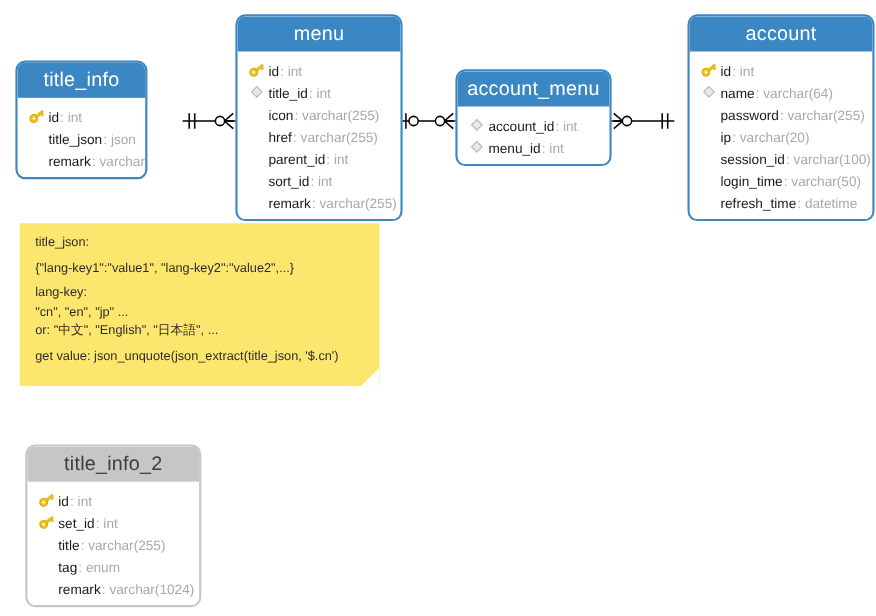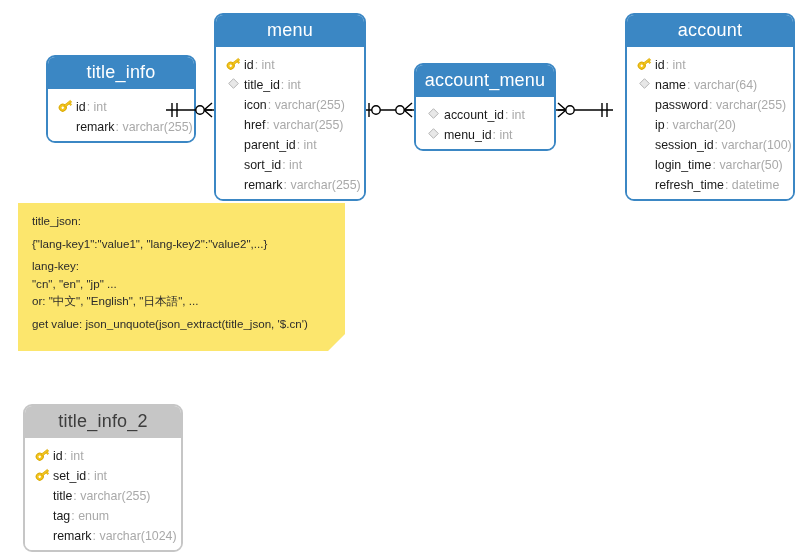--- a/index.html
+++ b/index.html
@@ -81,36 +81,41 @@
 
   
   .conn{position:absolute;}
   .conn svg{display:block;overflow:visible;}
 </style>
 </head>
 <body>
 
 <div id="canvas">
 
-<div class="table blue" style="left: 14px; top: 55px; width: 150px; margin-left: 32px;">
+<div class="table blue" style="left: 14px; top: 55px; width: 120px;">
       <div class="tbl-header">title_info</div>
       <div class="tbl-body">
         <div class="col-row">
           <span class="col-ic">
             <svg class="key-svg" width="15" height="13" viewBox="0 0 15 13">
               <g transform="rotate(-38 7.5 6.5)">
                 <circle cx="4" cy="6.5" r="3.5" fill="#f4c51d" stroke="#d9a800" stroke-width="1"></circle>
                 <circle cx="4" cy="6.5" r="1.2" fill="#ffffff"></circle>
                 <rect x="6.4" y="5.5" width="8" height="2.1" fill="#f4c51d" stroke="#d9a800" stroke-width="0.7"></rect>
                 <rect x="11.4" y="7.4" width="1.5" height="2.2" fill="#f4c51d" stroke="#d9a800" stroke-width="0.6"></rect>
               </g>
             </svg>
           </span>
           <span class="col-name">id</span>
           <span class="col-type">:&nbsp;<span>int</span></span>
+        </div>
+        <div class="col-row">
+          <span class="col-ic"></span>
+          <span class="col-name">title_json</span>
+          <span class="col-type">:&nbsp;<span>json</span></span>
         </div>
         <div class="col-row">
           <span class="col-ic"></span>
           <span class="col-name">remark</span>
           <span class="col-type">:&nbsp;<span>varchar(255)</span></span>
         </div>
       </div>
     </div>
     <div class="table blue" style="left: 214px; top: 13px; width: 152px;">
       <div class="tbl-header">menu</div>

